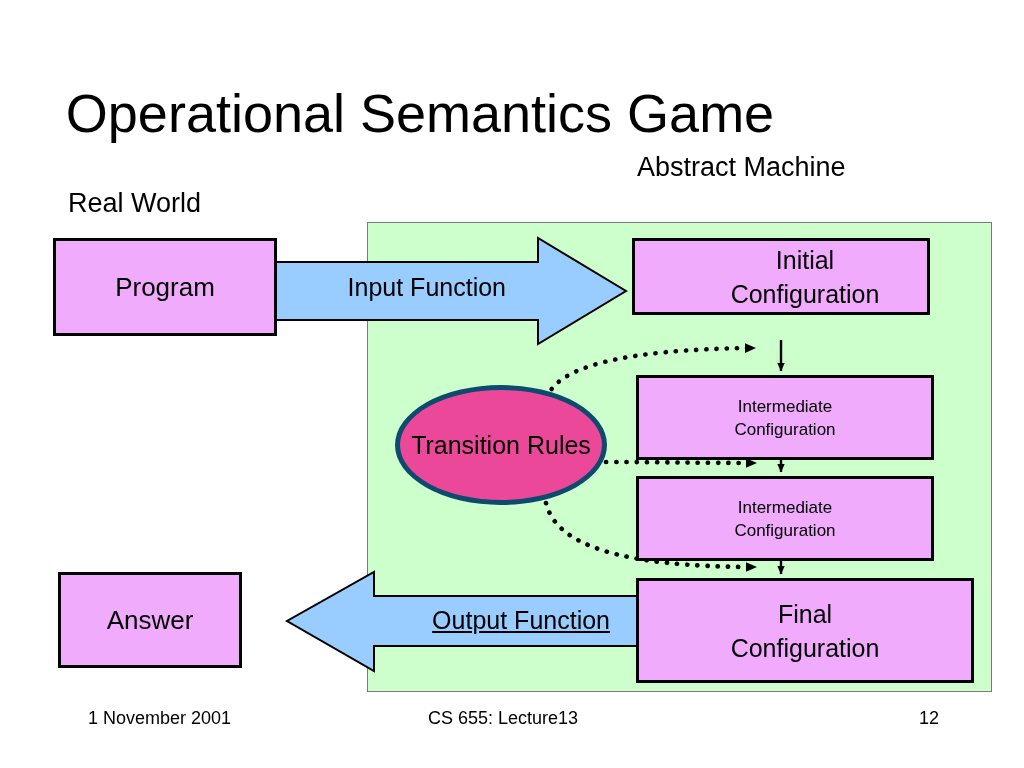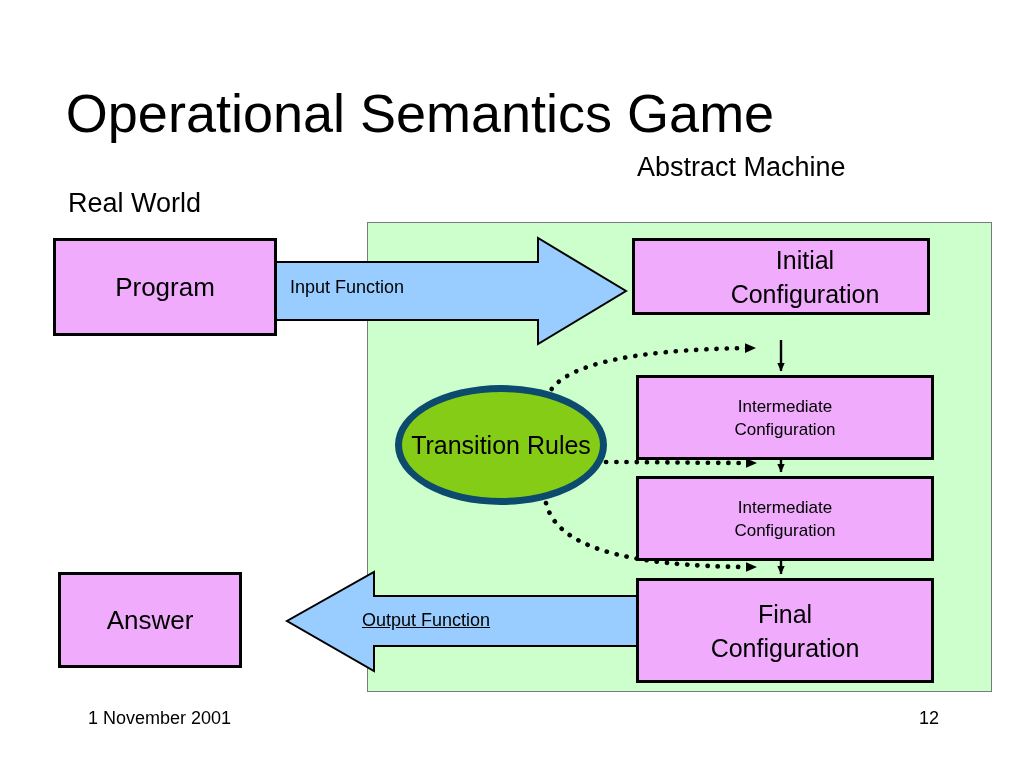--- a/index.html
+++ b/index.html
@@ -82,51 +82,51 @@
   }
   #box-intermediate-configuration-1 {
     left: 636px; top: 375px; width: 298px; height: 85px;
     font-size: 17px; line-height: 23px;
   }
   #box-intermediate-configuration-2 {
     left: 636px; top: 476px; width: 298px; height: 85px;
     font-size: 17px; line-height: 23px;
   }
   #box-final-configuration {
-    left: 636px; top: 578px; width: 298px; height: 105px;
+    left: 636px; top: 578px; width: 338px; height: 105px;
     font-size: 25px; line-height: 34px;
   }
 
   
   #ellipse-transition-rules {
     left: 395px; top: 385px; width: 212px; height: 120px;
-    background: #84cc16;
-    border: 7px solid #0c4a6e;
+    background: #ec4899;
+    border: 5px solid #0c4a6e;
     border-radius: 50%;
     box-sizing: border-box;
     display: flex;
     align-items: center;
     justify-content: center;
     text-align: center;
     font-size: 25px;
     line-height: 31px;
   }
 
   
   #arrow-input-function, #arrow-output-function {
     pointer-events: none;
   }
   #arrow-input-function { left: 270px; top: 236px; }
   #arrow-output-function { left: 284px; top: 570px; }
 
   .arrow-label {
-    font-size: 18px;
+    font-size: 25px;
     line-height: 28px;
     white-space: nowrap;
-    text-align: left;
+    text-align: right;
   }
   #label-input-function { left: 290px; top: 273px; width: 216px; }
   #label-output-function { left: 362px; top: 606px; width: 248px; text-decoration: underline; }
 
   
   #connectors { left: 0; top: 0; width: 1024px; height: 768px; pointer-events: none; }
 
   
   .footer-text {
     font-size: 18px;
@@ -219,15 +219,16 @@
   </div>
 
   <div class="abs" id="ellipse-transition-rules">
     <span>
       <span class="label">Transition</span>
       <span class="label">Rules</span>
     </span>
   </div>
 
   <div class="abs footer-text" id="footer-date">1 November 2001</div>
+  <div class="abs footer-text" id="footer-course">CS 655: Lecture13</div>
   <div class="abs footer-text" id="footer-page">12</div>
 
 </div>
 
 </body></html>

